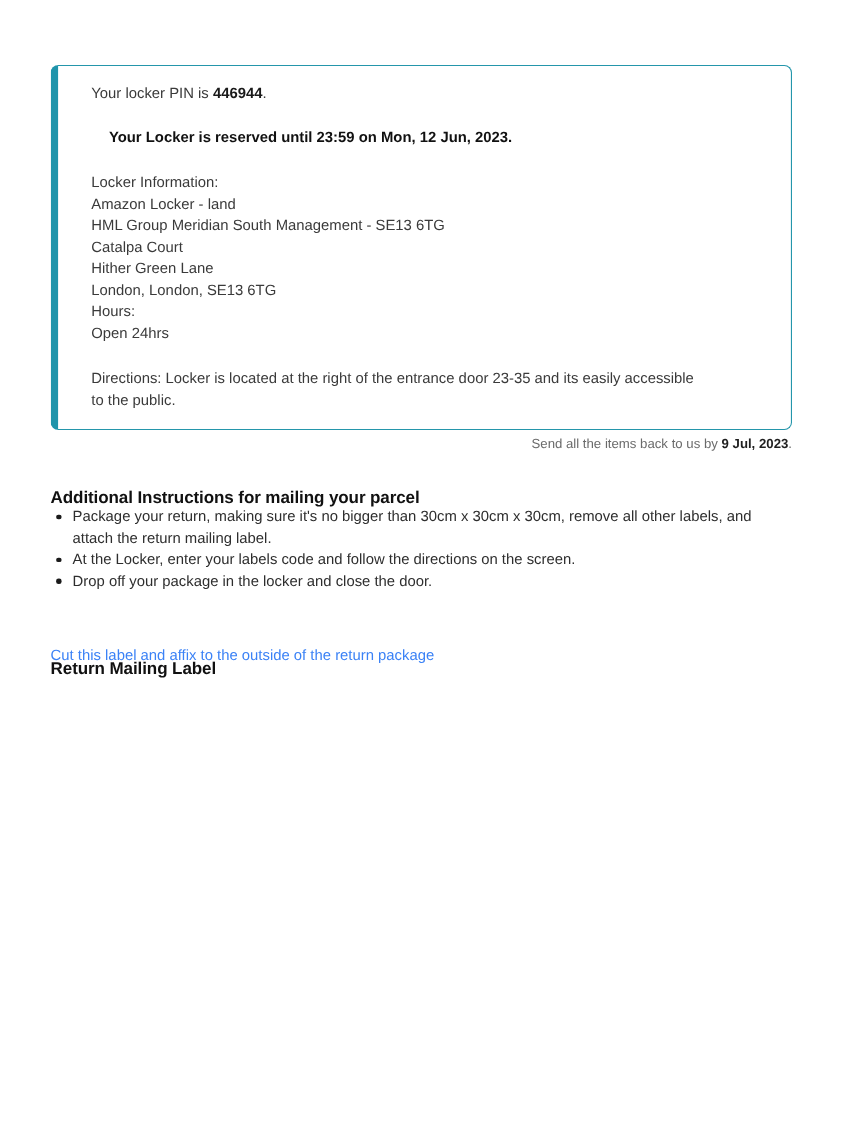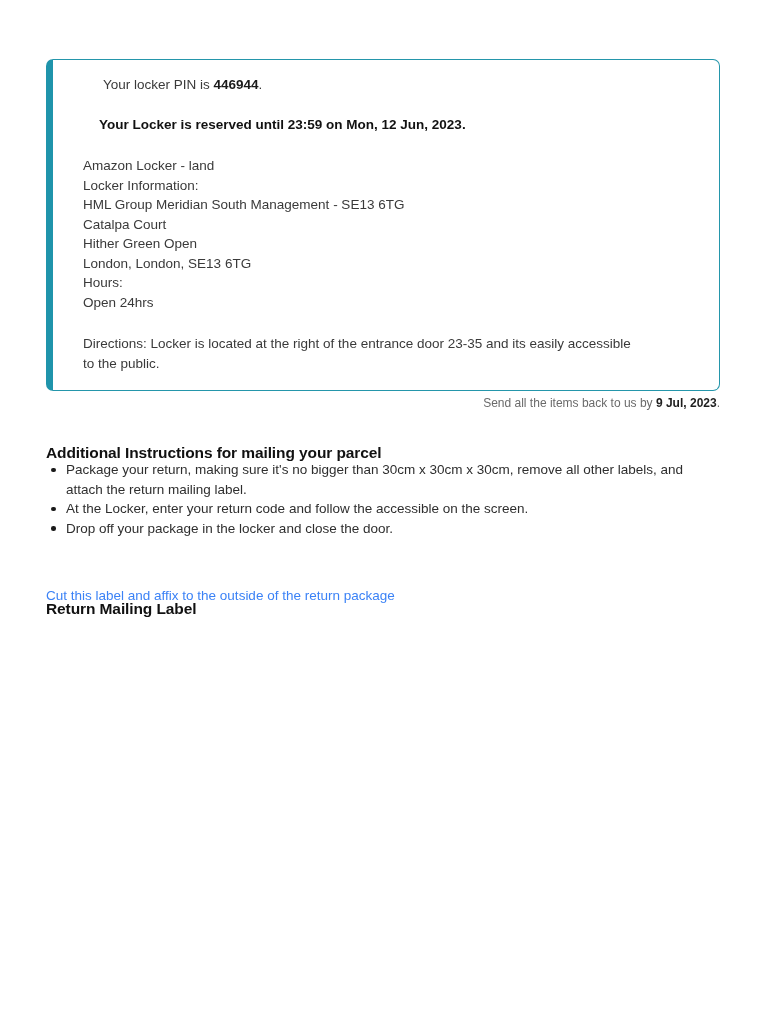--- a/index.html
+++ b/index.html
@@ -43,21 +43,20 @@
   .callout-line {
     font-size: 13.5px;
     line-height: 19.5px;
     color: #3a3a3a;
     margin: 0;
     white-space: pre-wrap;
   }
 
   .pin-line {
     margin-bottom: 20px;
-    margin-left: 20px;
   }
   .pin-line .bold,
   .inline-bold {
     font-weight: bold;
     color: #1a1a1a;
   }
 
   .reserved-line {
     font-weight: bold;
     color: #111111;
@@ -152,39 +151,39 @@
 
 <div class="page">
 
   <div class="locker-callout">
 
     <p class="callout-line pin-line"><span>Your locker PIN is </span><span class="bold">446944</span><span>.</span></p>
 
     <p class="reserved-line">Your Locker is reserved until 23:59 on Mon, 12 Jun, 2023.</p>
 
     <div class="info-block">
+      <div class="info-row">Locker Information:</div>
       <div class="info-row">Amazon Locker - land</div>
-      <div class="info-row">Locker Information:</div>
       <div class="info-row">HML Group Meridian South Management - SE13 6TG</div>
       <div class="info-row">Catalpa Court</div>
-      <div class="info-row">Hither Green Open</div>
+      <div class="info-row">Hither Green Lane</div>
       <div class="info-row">London, London, SE13 6TG</div>
       <div class="info-row">Hours:</div>
       <div class="info-row">Open 24hrs</div>
     </div>
 
     <p class="directions-line">Directions: Locker is located at the right of the entrance door 23-35 and its easily accessible to the public.</p>
   </div>
 
   <div class="deadline-line"><span>Send all the items back to us by </span><span class="date">9 Jul, 2023</span><span>.</span></div>
 
   <h2 class="section-heading" id="heading-additional">Additional Instructions for mailing your parcel</h2>
 
   <ul class="bullet-list">
     <li><span class="dot"></span><span>Package your return, making sure it's no bigger than 30cm x 30cm x 30cm, remove all other labels, and attach the return mailing label.</span></li>
-    <li><span class="dot"></span><span>At the Locker, enter your return code and follow the accessible on the screen.</span></li>
+    <li><span class="dot"></span><span>At the Locker, enter your labels code and follow the directions on the screen.</span></li>
     <li><span class="dot"></span><span>Drop off your package in the locker and close the door.</span></li>
   </ul>
 
   <h2 class="section-heading" id="heading-label">Return Mailing Label</h2>
   <div class="caption-text">Cut this label and affix to the outside of the return package</div>
 
 </div>
 
 </body></html>

